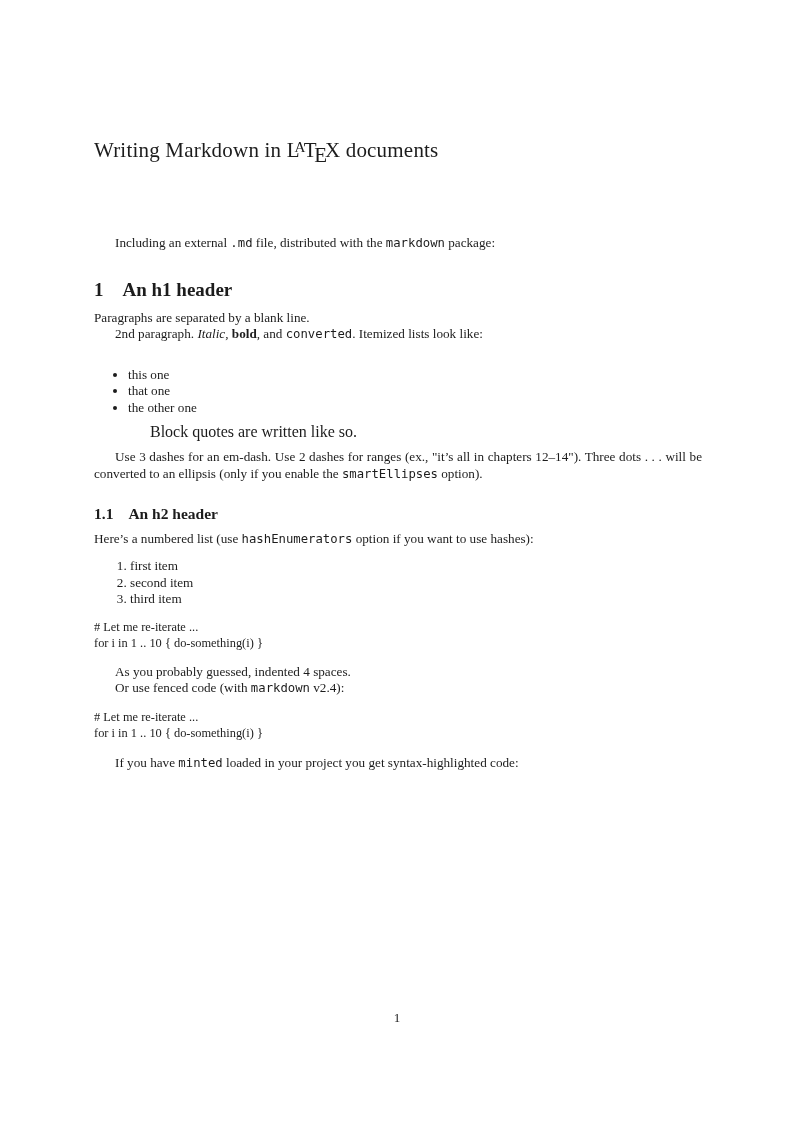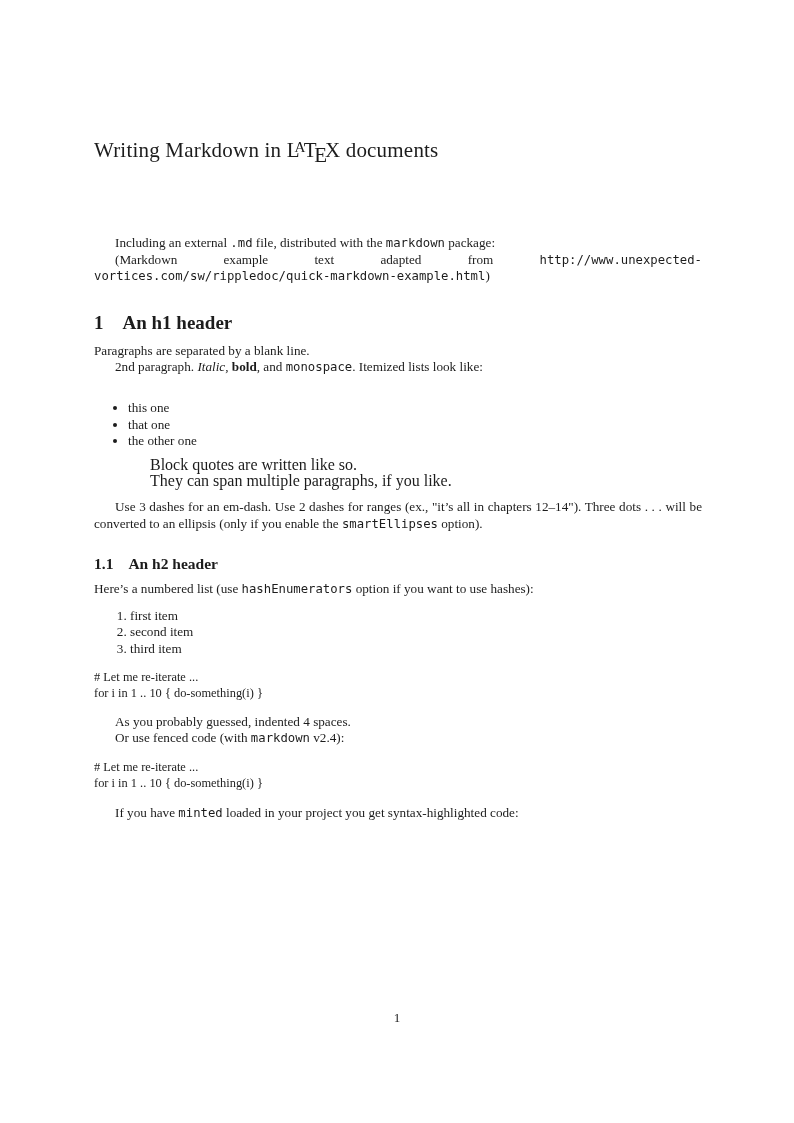--- a/index.html
+++ b/index.html
@@ -120,38 +120,36 @@
 <body>
 
 <div class="page">
   <div class="content">
 
     <h1 class="doc-title">
       <span class="pre">Writing Markdown in</span><span class="latex"><span>L</span><span class="latex-A">A</span><span>T</span><span class="latex-E">E</span><span>X</span></span><span class="post">documents</span>
     </h1>
 
     <p class="para indent intro-p1"><span>Including an external </span><span class="seg-mono">.md</span><span> file, distributed with the </span><span class="seg-mono">markdown</span><span> package:</span></p>
-    <p class="para indent"><span>(Markdown example text adapted from </span><span class="seg-mono">http://www.unexpected-vortices.com/sw/rippledoc/quick-markdown-example.html</span><span>)</span></p>
 
     <h2 class="sec">
       <span class="sec-num">1</span><span>An h1 header</span>
     </h2>
 
     <p class="para p-blank">Paragraphs are separated by a blank line.</p>
-    <p class="para indent"><span>2nd paragraph. </span><span class="seg-italic">Italic</span><span>, </span><span class="seg-bold">bold</span><span>, and </span><span class="seg-mono">monospace</span><span>. Itemized lists look like:</span></p>
+    <p class="para indent"><span>2nd paragraph. </span><span class="seg-italic">Italic</span><span>, </span><span class="seg-bold">bold</span><span>, and </span><span class="seg-mono">converted</span><span>. Itemized lists look like:</span></p>
 
     <ul class="bullet-list">
       <li>this one</li>
       <li>that one</li>
       <li>the other one</li>
     </ul>
 
     <blockquote class="quote">
       <div>Block quotes are written like so.</div>
-      <div>They can span multiple paragraphs, if you like.</div>
     </blockquote>
 
     <p class="para indent p-dashes"><span>Use 3 dashes for an em-dash. Use 2 dashes for ranges (ex., "it’s all in chapters 12–14"). Three dots . . . will be converted to an ellipsis (only if you enable the </span><span class="seg-mono">smartEllipses</span><span> option).</span></p>
 
     <h3 class="subsec">
       <span class="sec-num">1.1</span><span>An h2 header</span>
     </h3>
 
     <p class="para p-numlist"><span>Here’s a numbered list (use </span><span class="seg-mono">hashEnumerators</span><span> option if you want to use hashes):</span></p>
 

